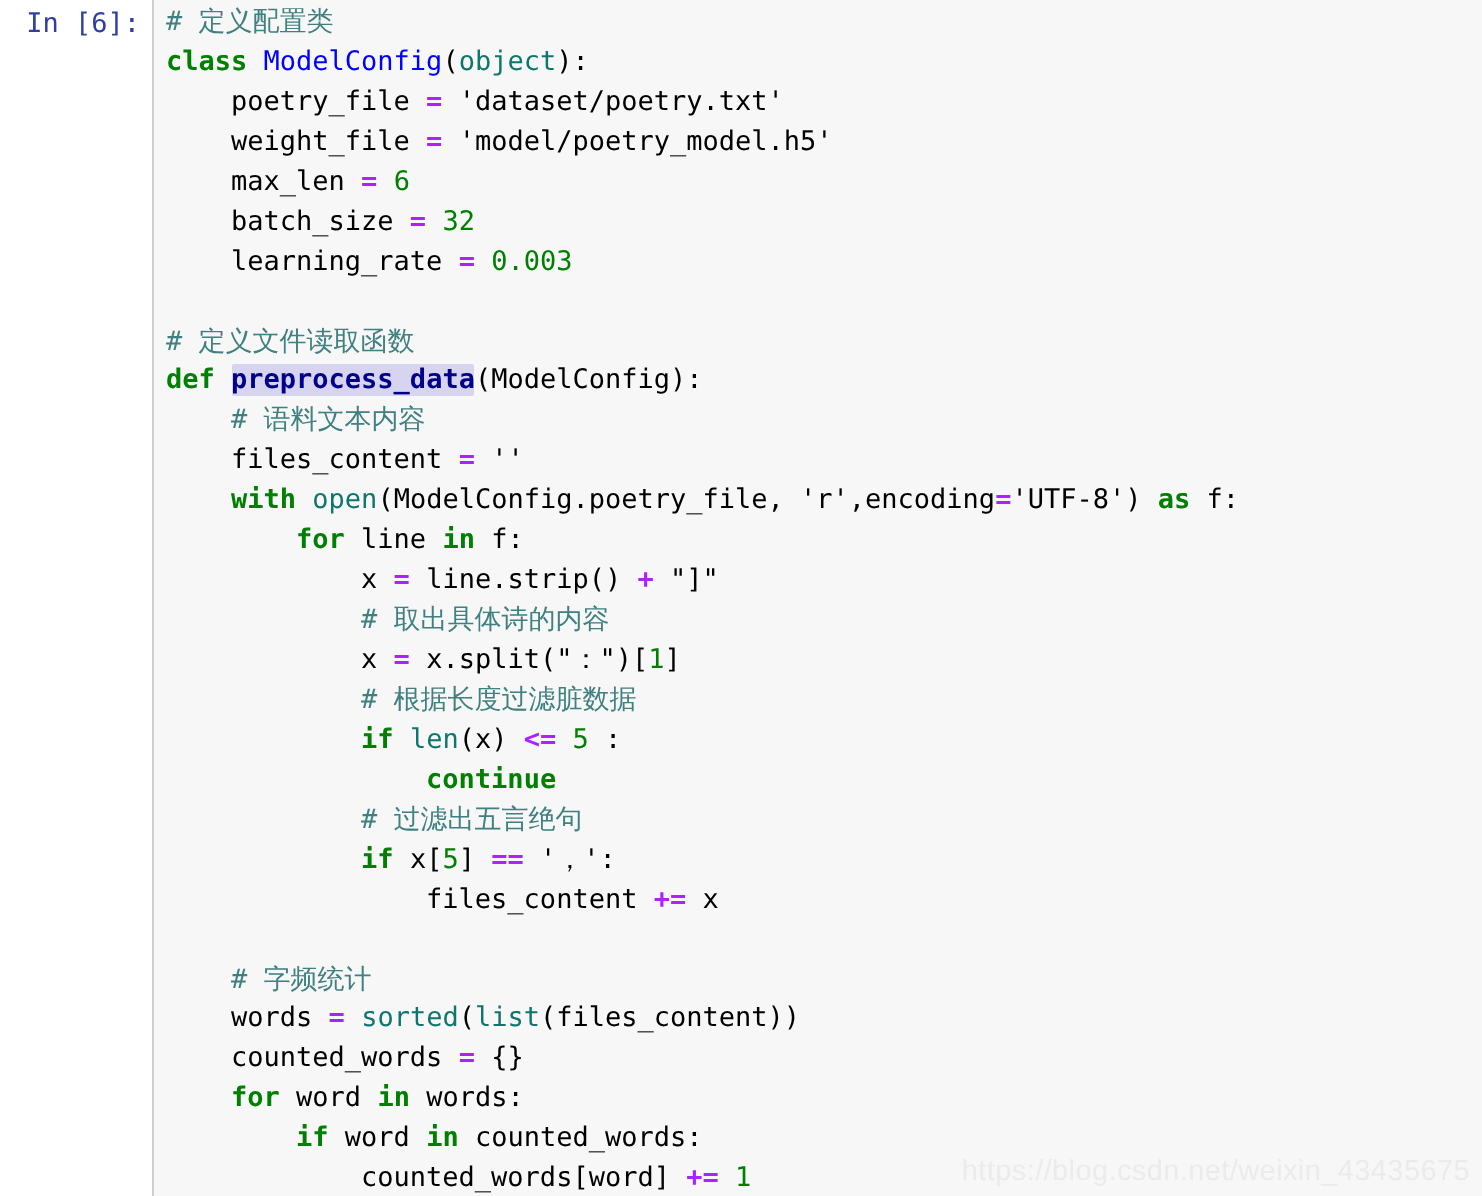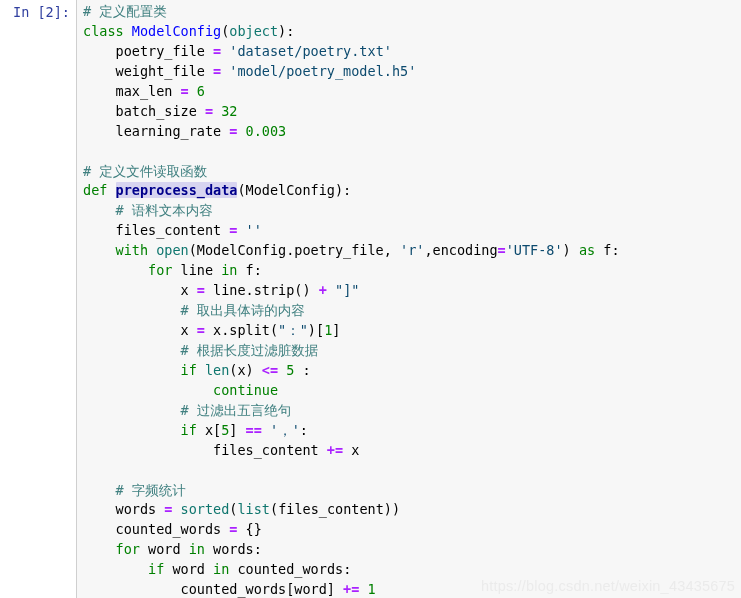--- a/index.html
+++ b/index.html
@@ -61,24 +61,24 @@
     font-size: 13.5px;
     line-height: 19.95px;
     white-space: pre;
     color: #000000;
     tab-size: 4;
   }
 
   .line { display: block; height: 19.95px; white-space: pre; }
 
   
-  .kw      { color: #008000; font-weight: normal; }   
+  .kw      { color: #008000; font-weight: bold; }   
   .bi      { color: #0f766e; }                      
   .fn      { color: #00008B; font-weight: bold; }   
-  .str     { color: #0c4a6e; }                      
+  .str     { color: #000000; }                      
   .num     { color: #008000; }                      
   .op      { color: #AA22FF; font-weight: bold; }   
   .cmt     { color: #408080; }  
   .cls     { color: #0000FF; font-weight: normal; }   
   .plain   { color: #000000; }
 
   .sel {
     background: #d7d4f0;
     border-radius: 1px;
     margin-top: 23px;
@@ -96,21 +96,21 @@
     user-select: none;
     pointer-events: none;
   }
 </style>
 </head>
 <body>
 
 <div id="notebook">
   <div class="cell-row">
 
-    <div class="prompt">In [2]:</div>
+    <div class="prompt">In [6]:</div>
 
     <div class="input-area">
       <div class="code"><span class="line"><span class="cmt"># 定义配置类</span></span><span class="line"><span class="kw">class</span> <span class="cls">ModelConfig</span><span class="plain">(</span><span class="bi">object</span><span class="plain">):</span></span><span class="line"><span class="plain">    poetry_file </span><span class="op">=</span><span class="plain"> </span><span class="str">'dataset/poetry.txt'</span></span><span class="line"><span class="plain">    weight_file </span><span class="op">=</span><span class="plain"> </span><span class="str">'model/poetry_model.h5'</span></span><span class="line"><span class="plain">    max_len </span><span class="op">=</span><span class="plain"> </span><span class="num">6</span></span><span class="line"><span class="plain">    batch_size </span><span class="op">=</span><span class="plain"> </span><span class="num">32</span></span><span class="line"><span class="plain">    learning_rate </span><span class="op">=</span><span class="plain"> </span><span class="num">0.003</span></span><span class="line"> </span><span class="line"><span class="cmt"># 定义文件读取函数</span></span><span class="line"><span class="kw">def</span> <span class="fn sel">preprocess_data</span><span class="plain">(ModelConfig):</span></span><span class="line"><span class="plain">    </span><span class="cmt"># 语料文本内容</span></span><span class="line"><span class="plain">    files_content </span><span class="op">=</span><span class="plain"> </span><span class="str">''</span></span><span class="line"><span class="plain">    </span><span class="kw">with</span> <span class="bi">open</span><span class="plain">(ModelConfig.poetry_file, </span><span class="str">'r'</span><span class="plain">,encoding</span><span class="op">=</span><span class="str">'UTF-8'</span><span class="plain">) </span><span class="kw">as</span><span class="plain"> f:</span></span><span class="line"><span class="plain">        </span><span class="kw">for</span><span class="plain"> line </span><span class="kw">in</span><span class="plain"> f:</span></span><span class="line"><span class="plain">            x </span><span class="op">=</span><span class="plain"> line.strip() </span><span class="op">+</span><span class="plain"> </span><span class="str">"]"</span></span><span class="line"><span class="plain">            </span><span class="cmt"># 取出具体诗的内容</span></span><span class="line"><span class="plain">            x </span><span class="op">=</span><span class="plain"> x.split(</span><span class="str">"："</span><span class="plain">)[</span><span class="num">1</span><span class="plain">]</span></span><span class="line"><span class="plain">            </span><span class="cmt"># 根据长度过滤脏数据</span></span><span class="line"><span class="plain">            </span><span class="kw">if</span><span class="plain"> </span><span class="bi">len</span><span class="plain">(x) </span><span class="op">&lt;=</span><span class="plain"> </span><span class="num">5</span><span class="plain"> :</span></span><span class="line"><span class="plain">                </span><span class="kw">continue</span></span><span class="line"><span class="plain">            </span><span class="cmt"># 过滤出五言绝句</span></span><span class="line"><span class="plain">            </span><span class="kw">if</span><span class="plain"> x[</span><span class="num">5</span><span class="plain">] </span><span class="op">==</span><span class="plain"> </span><span class="str">'，'</span><span class="plain">:</span></span><span class="line"><span class="plain">                files_content </span><span class="op">+=</span><span class="plain"> x</span></span><span class="line"> </span><span class="line"><span class="plain">    </span><span class="cmt"># 字频统计</span></span><span class="line"><span class="plain">    words </span><span class="op">=</span><span class="plain"> </span><span class="bi">sorted</span><span class="plain">(</span><span class="bi">list</span><span class="plain">(files_content))</span></span><span class="line"><span class="plain">    counted_words </span><span class="op">=</span><span class="plain"> {}</span></span><span class="line"><span class="plain">    </span><span class="kw">for</span><span class="plain"> word </span><span class="kw">in</span><span class="plain"> words:</span></span><span class="line"><span class="plain">        </span><span class="kw">if</span><span class="plain"> word </span><span class="kw">in</span><span class="plain"> counted_words:</span></span><span class="line"><span class="plain">            counted_words[word] </span><span class="op">+=</span><span class="plain"> </span><span class="num">1</span></span></div>
 
       <div class="watermark">https://blog.csdn.net/weixin_43435675</div>
     </div>
   </div>
 </div>
 
 </body></html>

